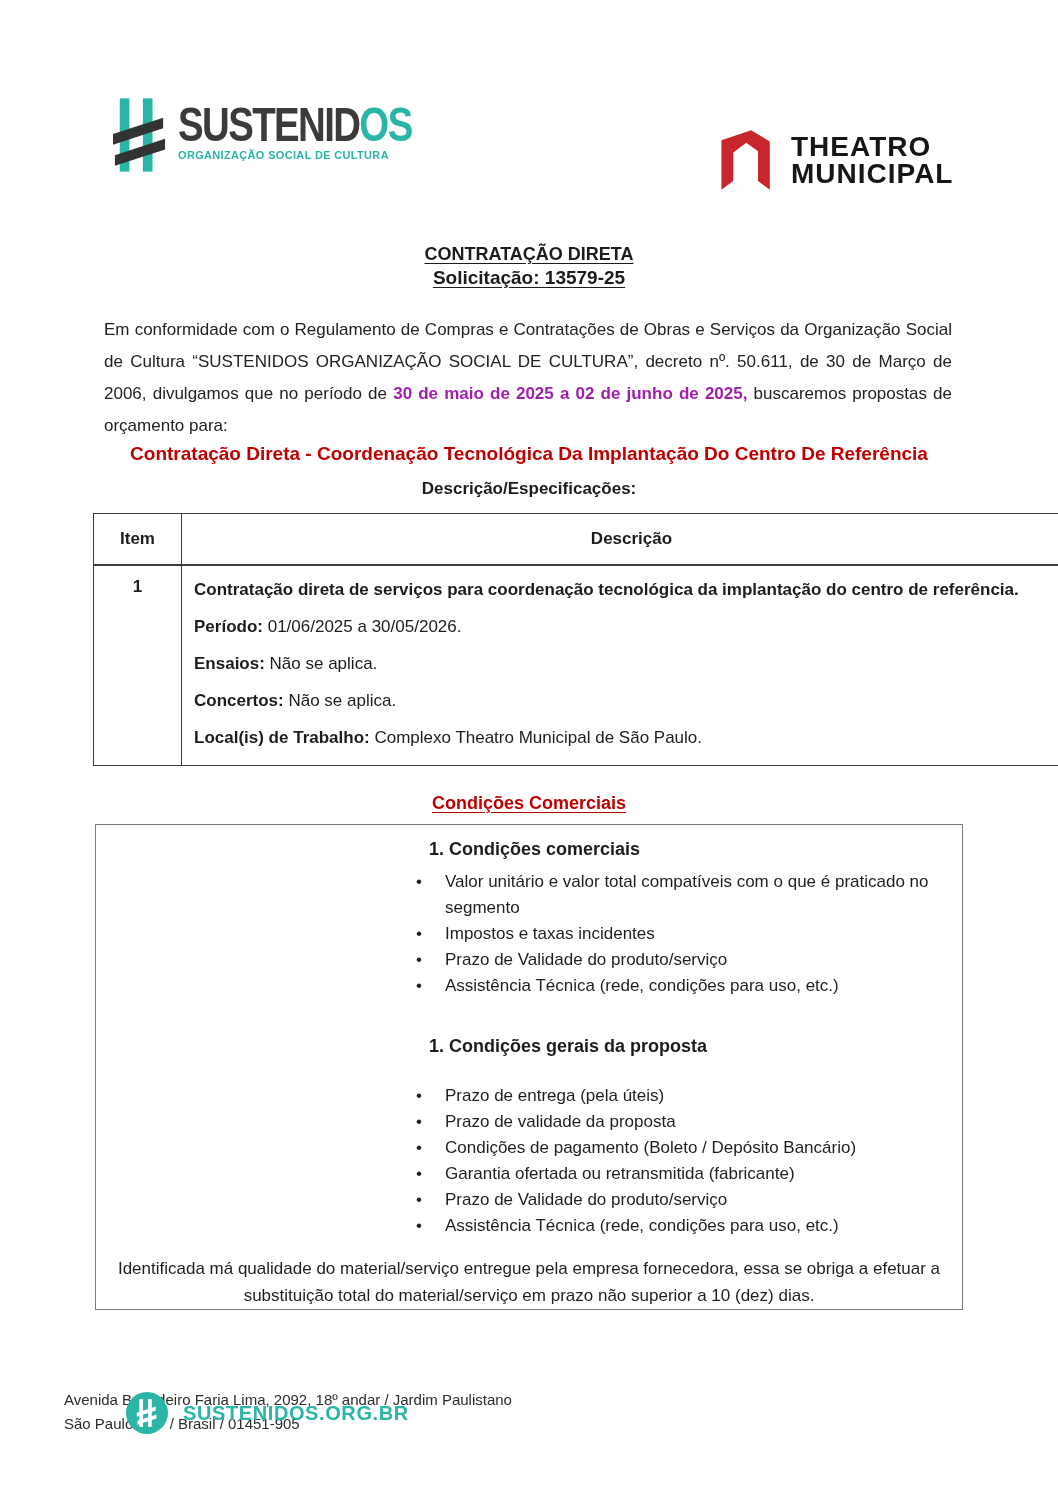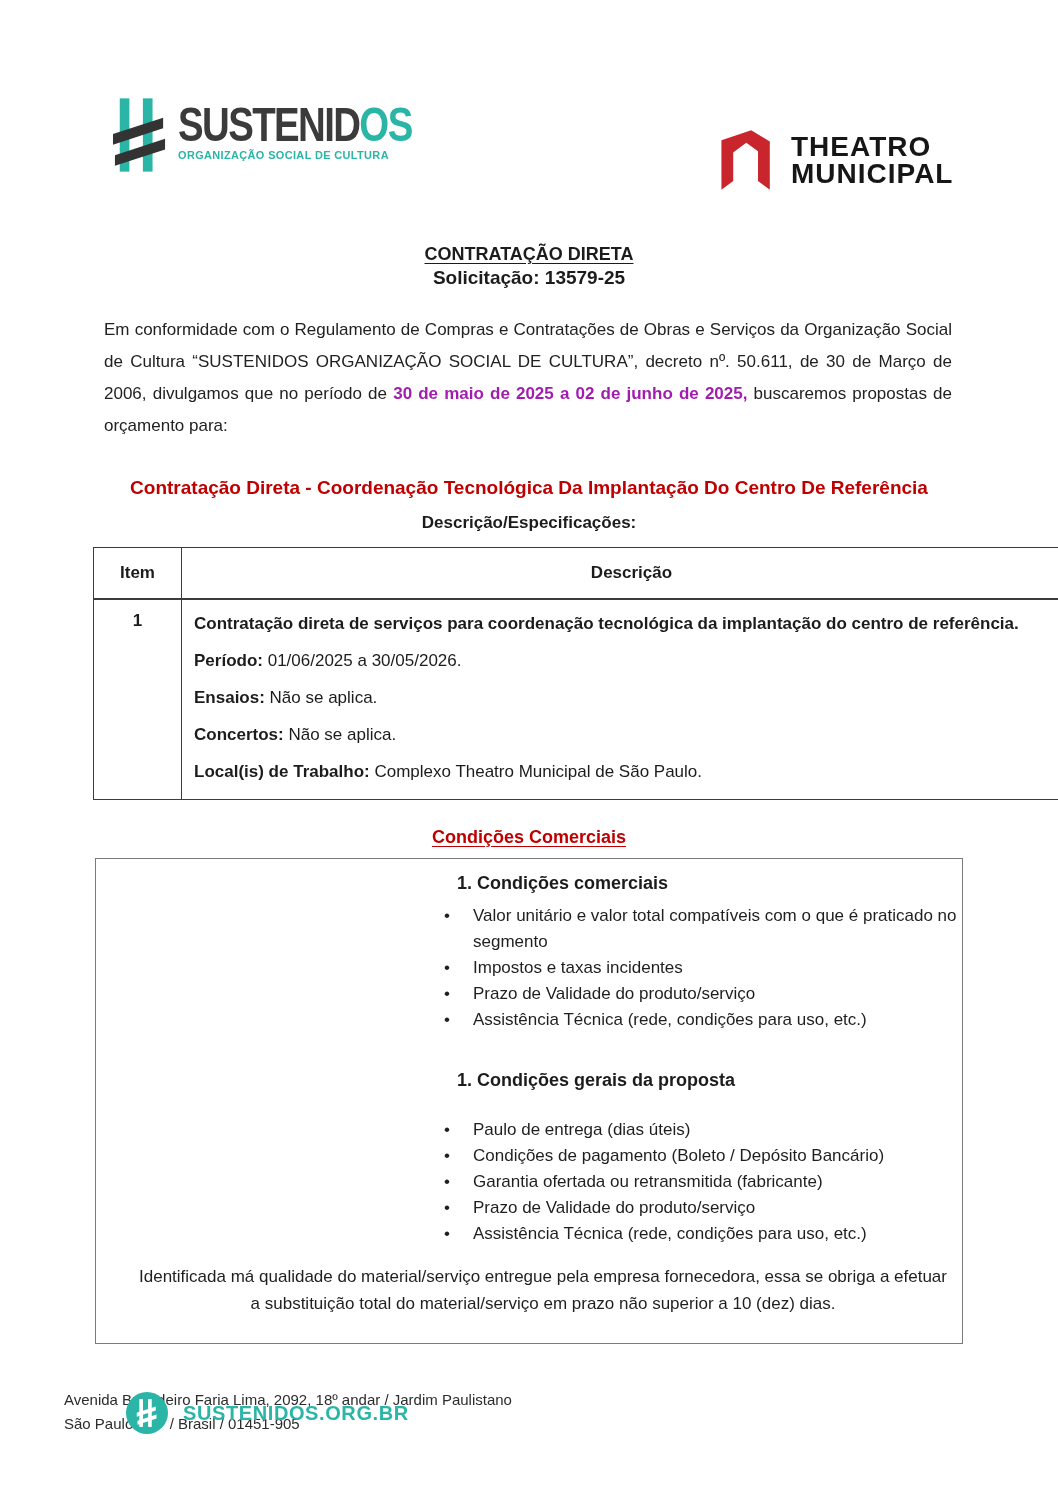--- a/index.html
+++ b/index.html
@@ -22,46 +22,46 @@
   .logo-thm { position:absolute; left:714px; top:101px; display:flex; align-items:center;margin-top:27px; }
   .thm-text { margin-left:15px; font-size:28px; font-weight:800; color:#161616;
               line-height:27px; letter-spacing:1px; white-space:nowrap; }
 
   
   .content { position:absolute; inset:0; }
 
   .title-block { padding-top:243px; text-align:center; }
   .title-line1 { font-size:18px; font-weight:bold; text-decoration:underline;
                  text-underline-offset:3px; line-height:23px; }
-  .title-line2 { font-size:19px; font-weight:bold; 
+  .title-line2 { font-size:19px; font-weight:bold; text-decoration:underline;
                  text-underline-offset:3px; line-height:24px; }
 
   .intro { width:848px; margin:24px 0 0 104px; font-size:17px; line-height:32px;
            text-align:justify; color:#222; }
   .intro .hl { color:#a21caf; font-weight:bold; }
 
-  .subject-heading { margin-top:34px; text-align:center; color:#c00000;
+  .subject-heading { text-align:center; color:#c00000;
                      font-weight:bold; font-size:19px; line-height:24px; }
 
   .spec-heading { margin-top:13px; text-align:center; font-weight:bold; font-size:17px; }
 
   table.spec-table { margin:14px 0 0 93px; width:989px; border-collapse:collapse; table-layout:fixed; }
   .spec-table th, .spec-table td { border:1px solid #3c3c3c; }
   .spec-table th { height:48px; font-size:17px; font-weight:bold; border-bottom-width:2px; }
   .col-item { width:88px; }
   td.item-cell { text-align:center; vertical-align:top; padding-top:11px;
                  font-weight:bold; font-size:17px; }
   td.desc-cell { padding:5px 12px 9px 12px; font-size:17px; line-height:37px; }
   .desc-lead { font-weight:bold; }
 
   .cond-heading { margin-top:27px; text-align:center; color:#c00000; font-weight:bold;
                   font-size:18px; text-decoration:underline; text-underline-offset:3px; }
 
   .cond-box { margin:10px 0 0 95px; width:868px; height:486px; box-sizing:border-box;
-              border:1px solid #7a7a7a; padding-top:13px; overflow:hidden;padding-left:28px; }
+              border:1px solid #7a7a7a; padding-top:13px; overflow:hidden; }
   .cond-title { margin-left:333px; font-size:18px; font-weight:bold; line-height:22px; }
   .cond-title.second { margin-top:36px; }
   ul.cond-list { list-style:none; margin:9px 0 0 317px; padding:0; width:548px;
                  font-size:17px; line-height:26px; color:#1f1f1f; }
   ul.cond-list.second { margin-top:26px; }
   ul.cond-list li { position:relative; padding-left:32px; }
   ul.cond-list li::before { content:"\2022"; position:absolute; left:3px; top:0; }
   .cond-note { margin-top:16px; padding:0 12px; text-align:center; font-size:17px;
                line-height:27px; color:#1f1f1f; }
 
@@ -154,21 +154,22 @@
 
       <li>Valor unitário e valor total compatíveis com o que é praticado no segmento</li>
           <li>Impostos e taxas incidentes</li>
           <li>Prazo de Validade do produto/serviço</li>
           <li>Assistência Técnica (rede, condições para uso, etc.)</li>
         </ul>
 
       <div class="cond-title second">1. Condições gerais da proposta</div>
       <ul class="cond-list second">
 
-      <li>Paulo de entrega (dias úteis)</li>
+      <li>Prazo de entrega (pela úteis)</li>
+          <li>Prazo de validade da proposta</li>
           <li>Condições de pagamento (Boleto / Depósito Bancário)</li>
           <li>Garantia ofertada ou retransmitida (fabricante)</li>
           <li>Prazo de Validade do produto/serviço</li>
           <li>Assistência Técnica (rede, condições para uso, etc.)</li>
         </ul>
 
       <div class="cond-note">Identificada má qualidade do material/serviço entregue pela empresa fornecedora, essa se obriga a efetuar a substituição total do material/serviço em prazo não superior a 10 (dez) dias.</div>
     </div>
 
   </div>

